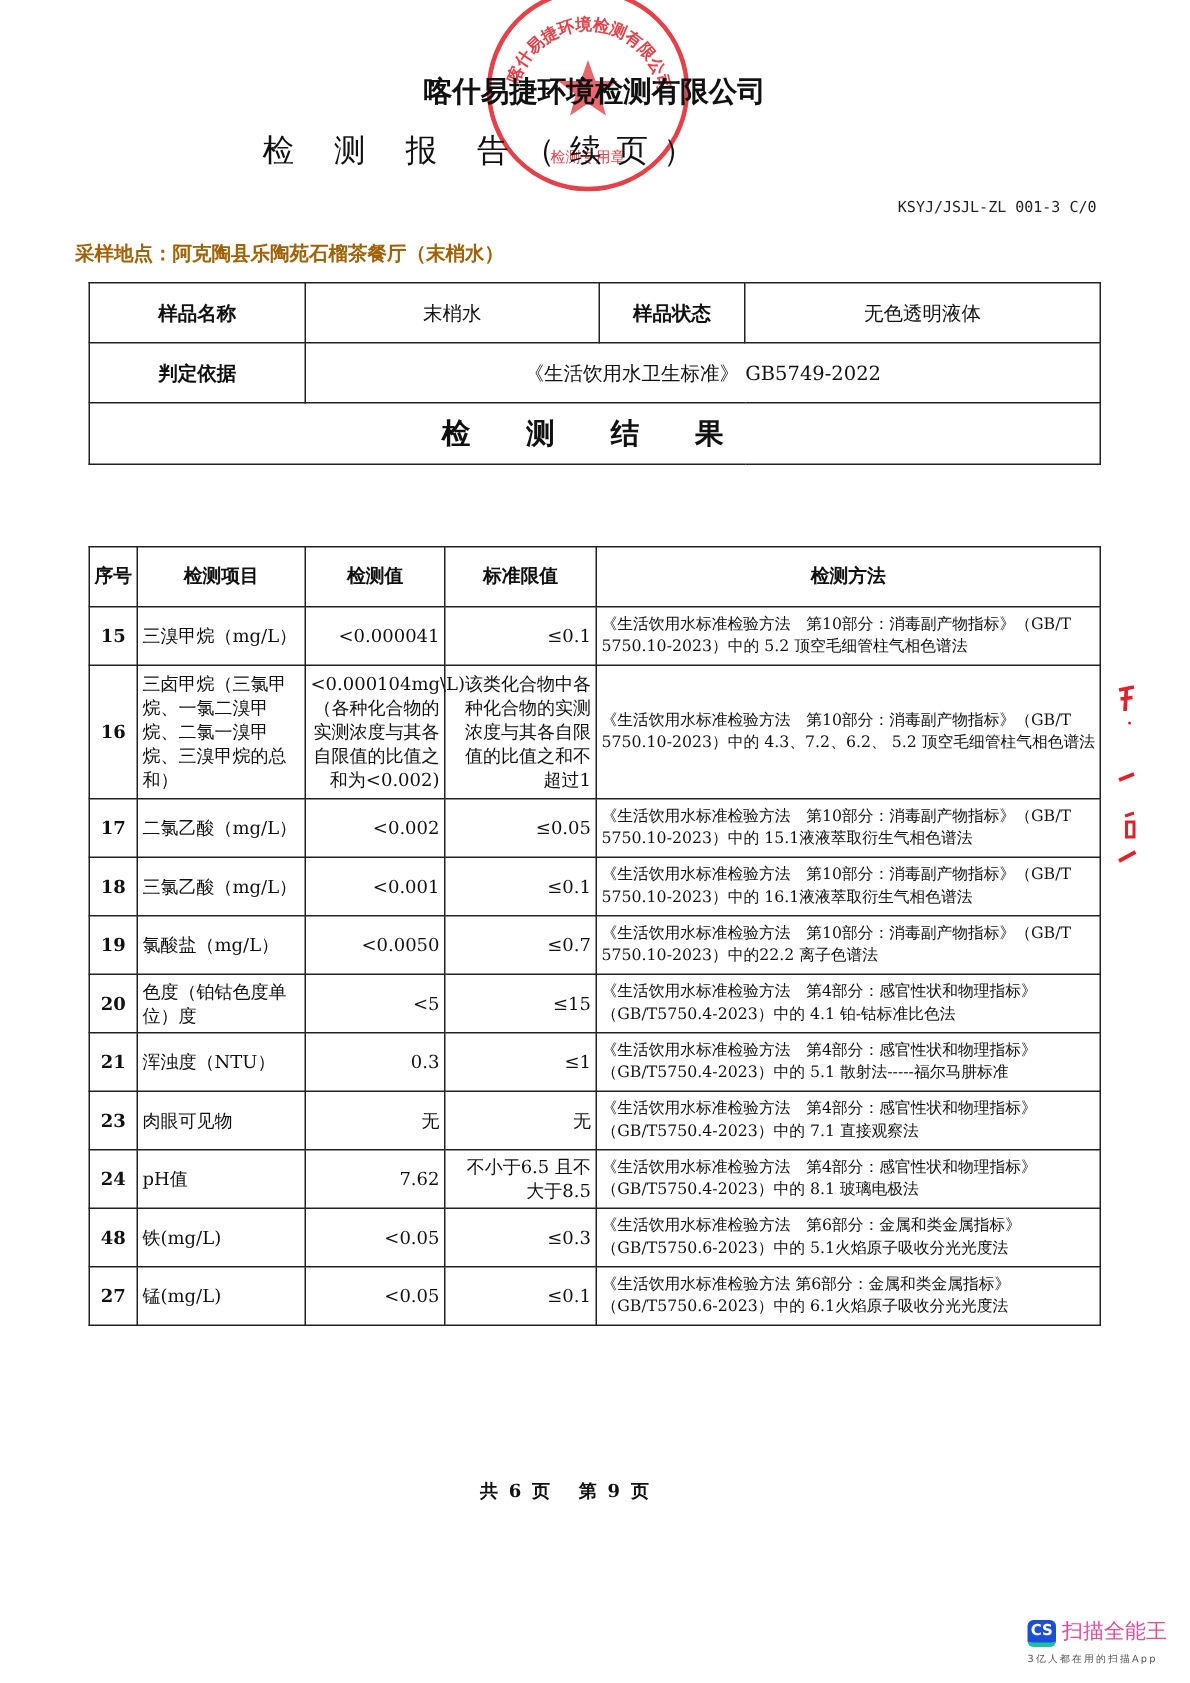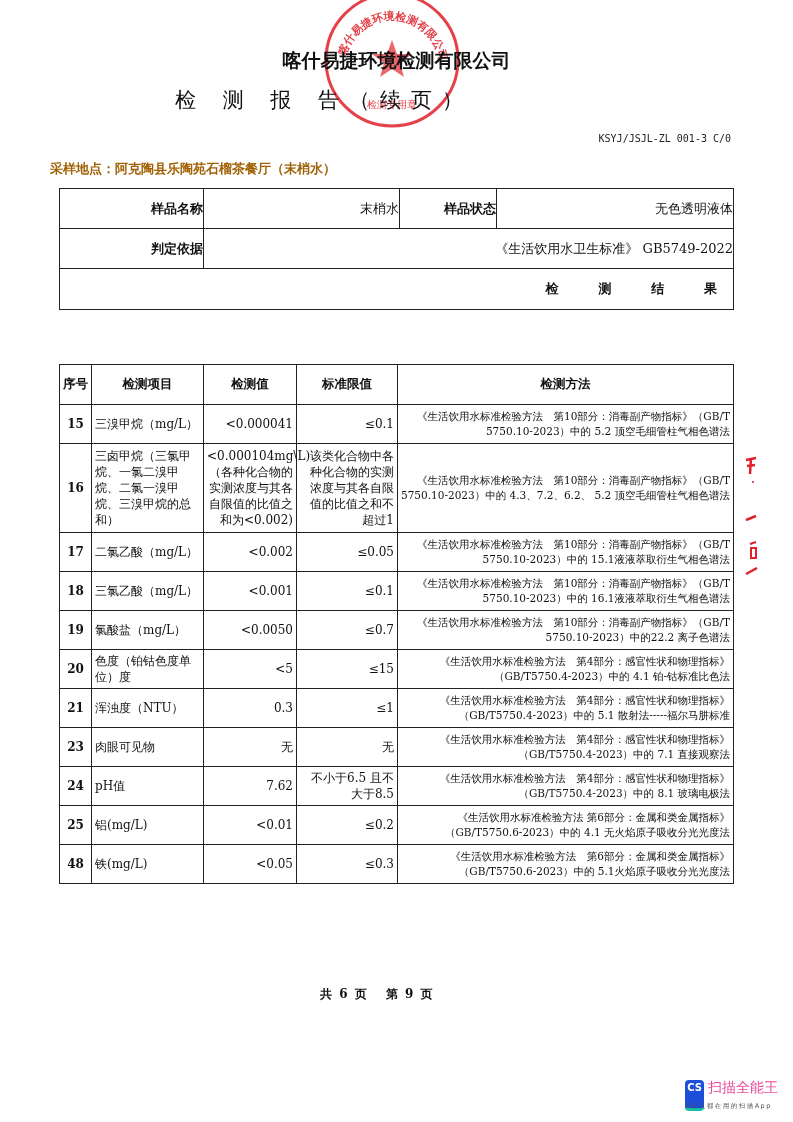--- a/index.html
+++ b/index.html
@@ -28,50 +28,50 @@
     }
     .stamp {
       left: 322px; top: -10px; width: 140px; height: 140px;
       pointer-events: none; opacity: 0.85;
     }
     table.info {
       position: absolute; left: 59px; top: 188px; width: 674px;
       border-collapse: collapse; table-layout: fixed;
     }
     table.info td {
-      border: 1.5px solid #222; text-align: right; font-size: 13px;
+      border: 1.5px solid #222; text-align: center; font-size: 13px;
       height: 39px; padding: 0;
     }
     table.info td.lbl { font-weight: bold; }
     table.info td.section {
-      font-size: 13px; font-weight: bold; letter-spacing: 16px; height: 40px;
-      font-family: Liberation Mono, monospace;
+      font-size: 19px; font-weight: bold; letter-spacing: 16px; height: 40px;
+      font-family: Liberation Sans, sans-serif;
     }
     table.results {
       position: absolute; left: 59px; top: 352px; width: 674px;
       border-collapse: collapse; table-layout: fixed; margin-top: 12px;
     }
     table.results th, table.results td {
       border: 1.5px solid #222; padding: 0 3px; font-size: 11.5px;
       line-height: 1.35;
     }
     table.results th { height: 39px; font-weight: bold; font-size: 12.5px; }
     table.results td { height: 38px; }
     table.results td.num { text-align: center; font-weight: bold; font-size: 12px; }
     table.results td.item { text-align: left; font-size: 12px; }
     table.results td.val, table.results td.lim { text-align: right; font-size: 12px; }
-    table.results td.method { text-align: right; font-size: 10.5px; line-height: 1.45; }
+    table.results td.method { text-align: left; font-size: 10.5px; line-height: 1.45; }
     tr.tall td { height: 88px; }
     .pager {
       left: 320px; top: 986px; font-size: 12px; font-weight: bold; word-spacing: 3px;
     }
     .side-marks { left: 742px; top: 452px; width: 20px; height: 130px; }
     .cs-logo { left: 685px; top: 1080px; width: 110px; height: 40px; }
     .cs-badge {
-      position: absolute; left: 0; top: 0; width: 19px; height: 31px; border-radius: 4px;
+      position: absolute; left: 0; top: 0; width: 19px; height: 18px; border-radius: 4px;
       background: #1d4ed8; color: #fff; font-size: 10px; font-weight: bold;
       font-family: "DejaVu Sans", "Liberation Sans", sans-serif;
       text-align: center; line-height: 16px; border-bottom: 3px solid #17c3a1; box-sizing: border-box;
     }
     .cs-name {
       position: absolute; left: 23px; top: -1px; font-size: 14px; color: #ec4899;
       font-family: "DejaVu Sans", "Liberation Sans", sans-serif; white-space: nowrap;
     }
     .cs-sub {
       position: absolute; left: 0; top: 22px; font-size: 6.5px; color: #555; letter-spacing: 1.5px;
@@ -195,32 +195,32 @@
         <td class="method">《生活饮用水标准检验方法　第4部分：感官性状和物理指标》（GB/T5750.4-2023）中的 7.1 直接观察法</td>
       </tr>
       <tr>
         <td class="num">24</td>
         <td class="item">pH值</td>
         <td class="val">7.62</td>
         <td class="lim">不小于6.5 且不大于8.5</td>
         <td class="method">《生活饮用水标准检验方法　第4部分：感官性状和物理指标》（GB/T5750.4-2023）中的 8.1 玻璃电极法</td>
       </tr>
       <tr>
-        <td class="num">25</td>
-        <td class="item">铝(mg/L)</td>
-        <td class="val">&lt;0.01</td>
-        <td class="lim">≤0.2</td>
-        <td class="method">《生活饮用水标准检验方法 第6部分：金属和类金属指标》（GB/T5750.6-2023）中的 4.1 无火焰原子吸收分光光度法</td>
-      </tr>
-      <tr>
         <td class="num">48</td>
         <td class="item">铁(mg/L)</td>
         <td class="val">&lt;0.05</td>
         <td class="lim">≤0.3</td>
         <td class="method">《生活饮用水标准检验方法　第6部分：金属和类金属指标》（GB/T5750.6-2023）中的 5.1火焰原子吸收分光光度法</td>
+      </tr>
+      <tr>
+        <td class="num">27</td>
+        <td class="item">锰(mg/L)</td>
+        <td class="val">&lt;0.05</td>
+        <td class="lim">≤0.1</td>
+        <td class="method">《生活饮用水标准检验方法 第6部分：金属和类金属指标》（GB/T5750.6-2023）中的 6.1火焰原子吸收分光光度法</td>
       </tr>
     </tbody>
 </table>
 
 <svg class="abs side-marks" viewBox="0 0 20 130">
   <path d="M4 8 L14 6 M9 6 L8 22 M5 14 L13 13" stroke="#e0202a" stroke-width="2.5" fill="none"></path>
   <circle cx="11" cy="30" r="1" fill="#e0202a"></circle>
   <path d="M4 68 L14 64" stroke="#e0202a" stroke-width="2.5"></path>
   <path d="M8 92 L14 90 M9 96 L14 96 L14 106 L9 106 Z" stroke="#e0202a" stroke-width="2" fill="none"></path>
   <path d="M4 122 L15 116" stroke="#e0202a" stroke-width="2.5"></path>

